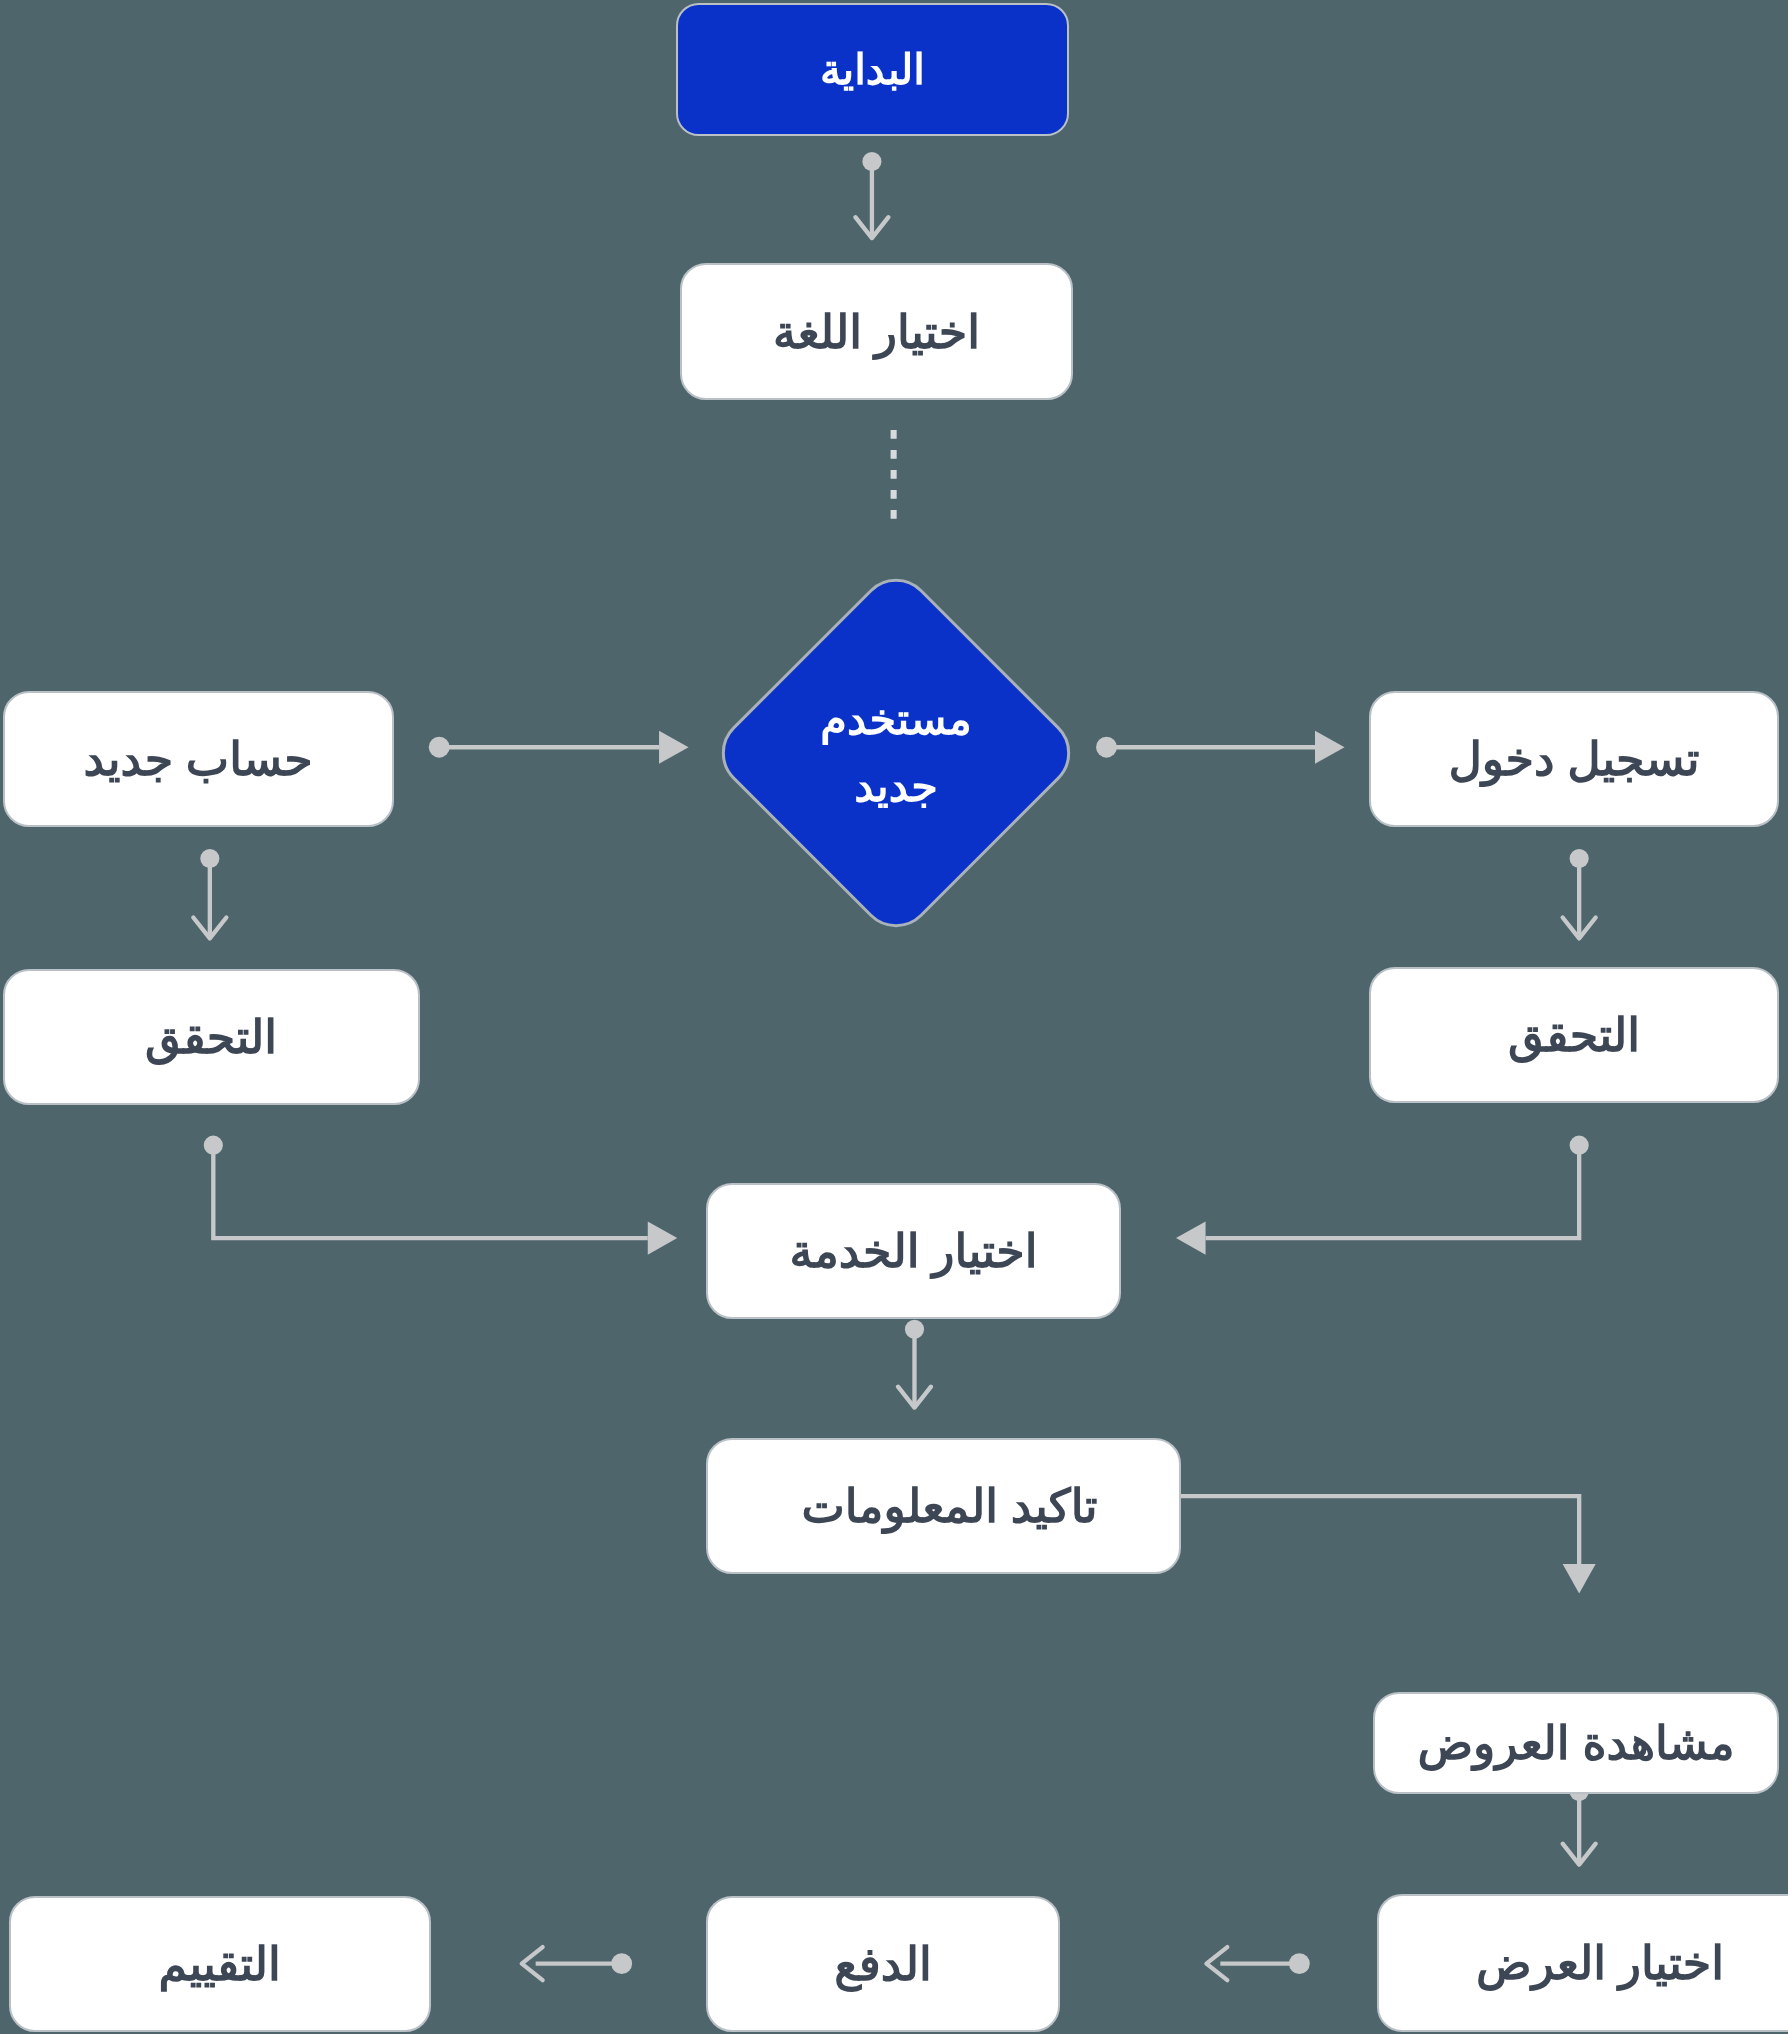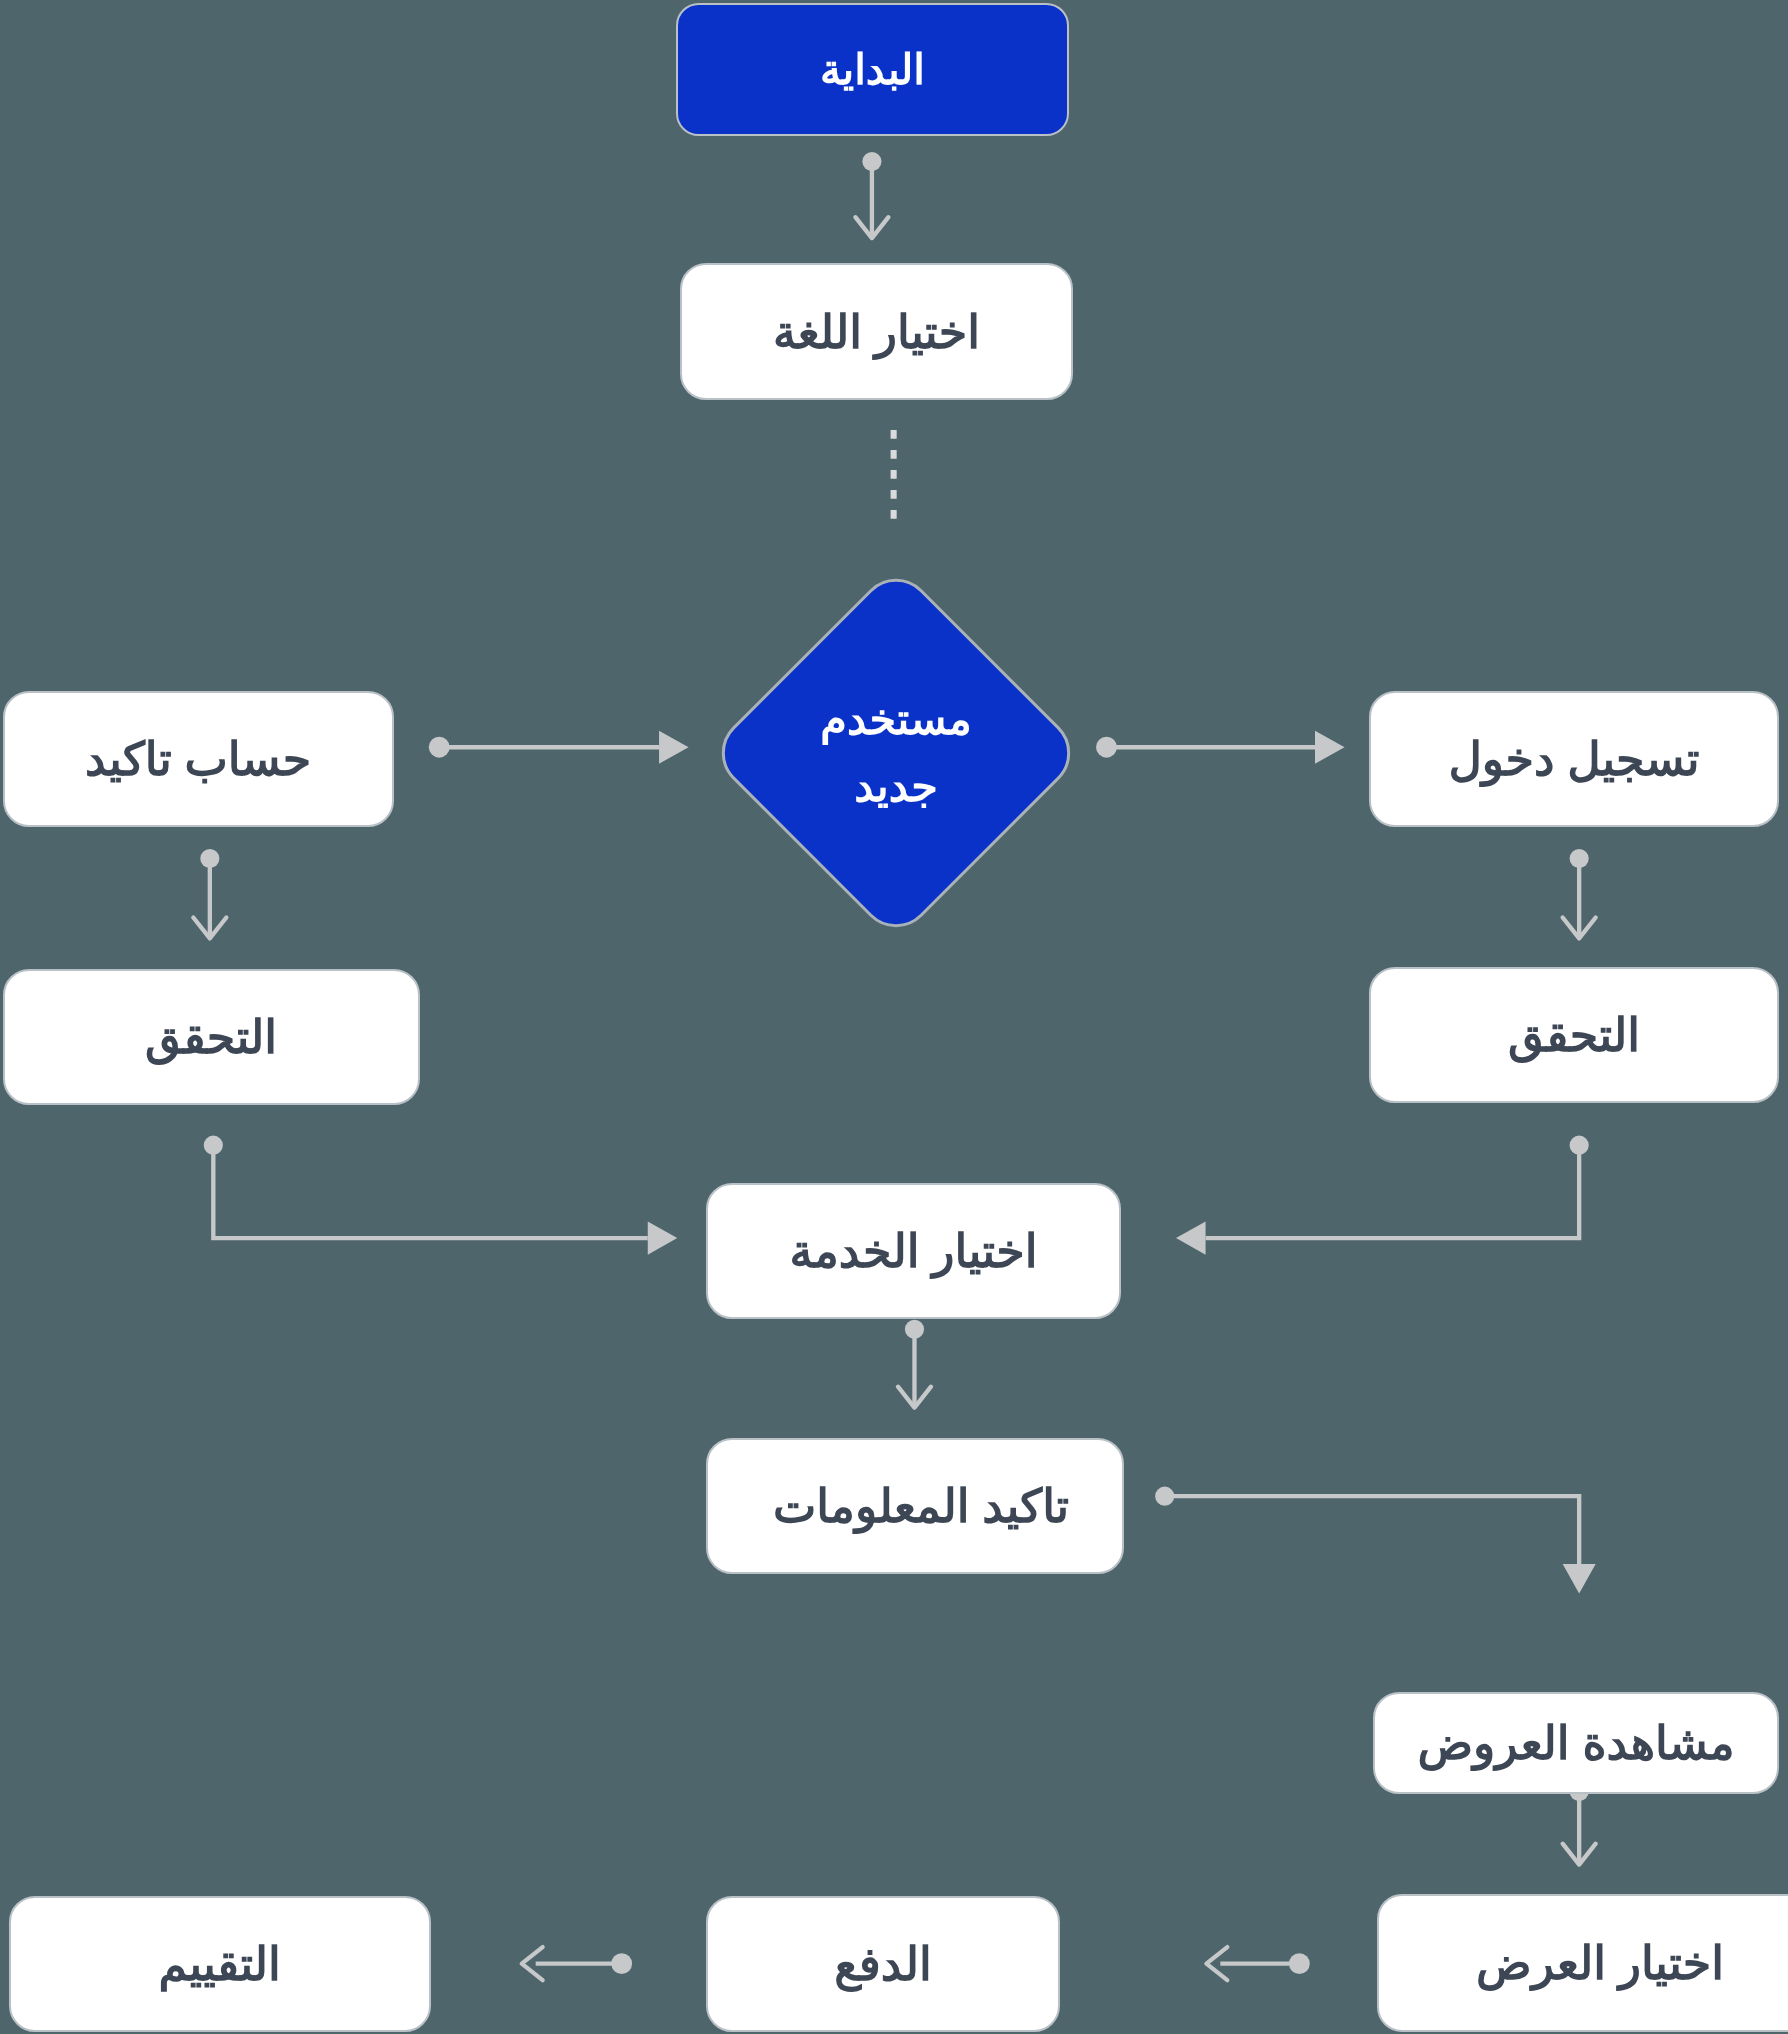--- a/index.html
+++ b/index.html
@@ -134,31 +134,31 @@
 
   <div class="box" style="left:680px;top:263px;width:393px;height:137px;">اختيار اللغة</div>
 
   <div id="diamond">
     <div class="diamond-inner">
       <span>مستخدم</span>
       <span>جديد</span>
     </div>
   </div>
 
-  <div class="box" style="left:2.6px;top:691px;width:391px;height:136px;">حساب تاكيد</div>
+  <div class="box" style="left:2.6px;top:691px;width:391px;height:136px;">حساب جديد</div>
 
   <div class="box" style="left:1369px;top:691px;width:410px;height:136px;">تسجيل دخول</div>
 
   <div class="box" style="left:2.6px;top:969px;width:417px;height:136px;">التحقق</div>
 
   <div class="box" style="left:1369px;top:967px;width:410px;height:136px;">التحقق</div>
 
   <div class="box" style="left:706px;top:1183px;width:415px;height:136px;">اختيار الخدمة</div>
 
-  <div class="box" style="left:706px;top:1438px;width:418px;height:136px;padding-left:12px;">تاكيد المعلومات</div>
+  <div class="box" style="left:706px;top:1438px;width:475px;height:136px;padding-left:12px;">تاكيد المعلومات</div>
 
   <div class="box" style="left:1373px;top:1692px;width:406px;height:102px;">مشاهدة العروض</div>
 
   <div class="box" style="left:1377px;top:1894px;width:446px;height:138px;border-radius:25px;">اختيار العرض</div>
 
   <div class="box" style="left:706px;top:1896px;width:354px;height:136px;">الدفع</div>
 
   <div class="box" style="left:8.7px;top:1896px;width:422px;height:136px;">التقييم</div>
 
 </div>

